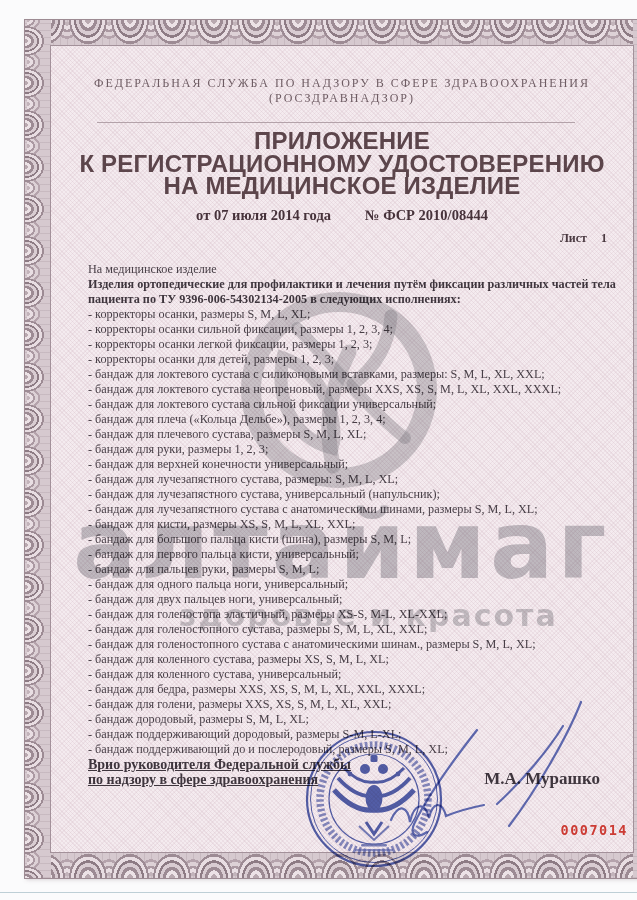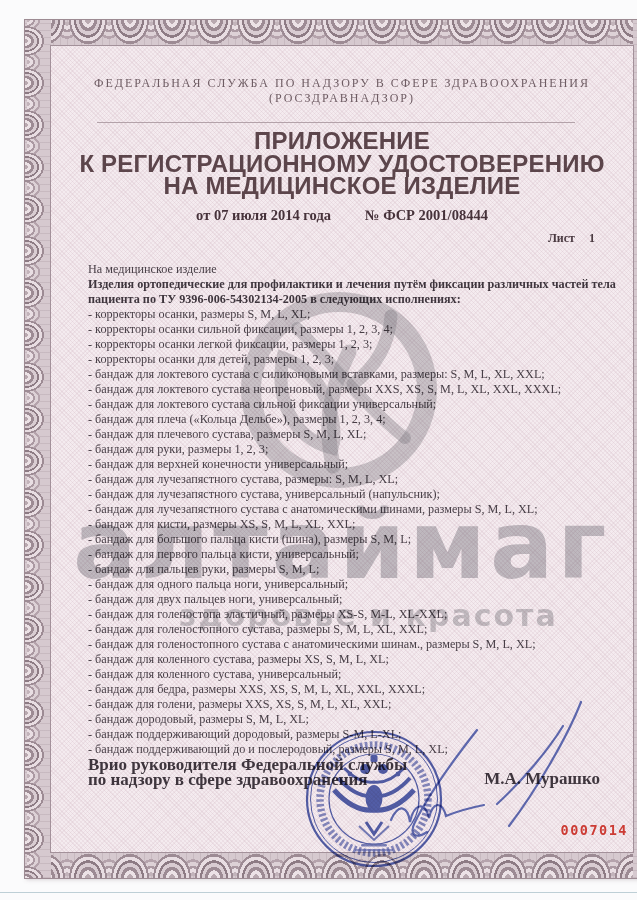--- a/index.html
+++ b/index.html
@@ -66,28 +66,28 @@
       repeating-linear-gradient(45deg, rgba(211,185,196,.28) 0 1px, transparent 1px 3px),
       repeating-linear-gradient(-45deg, rgba(211,185,196,.22) 0 1px, transparent 1px 3px);
     box-shadow:0 0 0 1px #a3919a;
   }
   .org{margin-top:30px;text-align:center;color:#6e5c63;font-size:12px;letter-spacing:2px;line-height:15px;}
   .divider{margin:16px 0 0 46px;width:478px;height:0;border-top:1px solid #b3a2a9;}
   .title{margin-top:7px;text-align:center;font-family:"Liberation Sans",sans-serif;font-weight:bold;
          font-size:24px;line-height:22.5px;color:#5c454b;letter-spacing:.2px;}
   .date-row{margin-top:9px;display:flex;justify-content:center;gap:34px;
             font-weight:bold;font-size:14.5px;color:#46323a;}
-  .sheet-row{margin-top:7px;padding-right:38px;text-align:right;font-weight:bold;font-size:12px;color:#4a3a41;}
+  .sheet-row{margin-top:7px;padding-right:26px;text-align:right;font-weight:bold;font-size:12px;color:#4a3a41;}
   .sheet-row .num{display:inline-block;margin-left:14px;}
   .bodytext{position:relative;z-index:1;margin:16px 5px 0 37px;font-size:12.2px;line-height:15px;color:#473e46;}
   .intro{font-weight:normal;}
   .product-title{font-weight:bold;color:#3e353d;}
   .list-item{white-space:normal;}
   .sig-row{display:flex;align-items:flex-end;margin-top:0;}
-  .sig-left{font-weight:bold;color:#3e353d;font-size:17px;line-height:15.5px;}
+  .sig-left{font-weight:bold;color:#3e353d;font-size:14px;line-height:15.5px;text-decoration:underline;}
   .sig-name{margin-left:auto;padding-right:28px;font-weight:bold;font-size:17px;color:#3e353d;padding-bottom:2px;}
   .serial{
     position:absolute;right:5px;bottom:14px;z-index:3;
     font-family:"DejaVu Sans Mono",monospace;font-weight:bold;font-size:13.5px;
     letter-spacing:1.5px;color:#cc3b34;
   }
   
   .overlay{position:absolute;pointer-events:none;mix-blend-mode:multiply;}
   .wm-logo{left:186px;top:242px;width:204px;height:204px;z-index:2;opacity:.9;}
   .wm-brand{
@@ -123,21 +123,21 @@
     <div class="divider"></div>
 
     <div class="title">
       <div>ПРИЛОЖЕНИЕ</div>
       <div>К РЕГИСТРАЦИОННОМУ УДОСТОВЕРЕНИЮ</div>
       <div>НА МЕДИЦИНСКОЕ ИЗДЕЛИЕ</div>
     </div>
 
     <div class="date-row">
       <span>от 07 июля 2014 года</span>
-      <span>№ ФСР 2001/08444</span>
+      <span>№ ФСР 2010/08444</span>
     </div>
 
     <div class="sheet-row">
       <span>Лист</span><span class="num">1</span>
     </div>
 
     <div class="bodytext">
       <div class="intro">На медицинское изделие</div>
       <div class="product-title">Изделия ортопедические для профилактики и лечения путём фиксации различных частей тела пациента по ТУ 9396-006-54302134-2005 в следующих исполнениях:</div>
       <div class="list">

